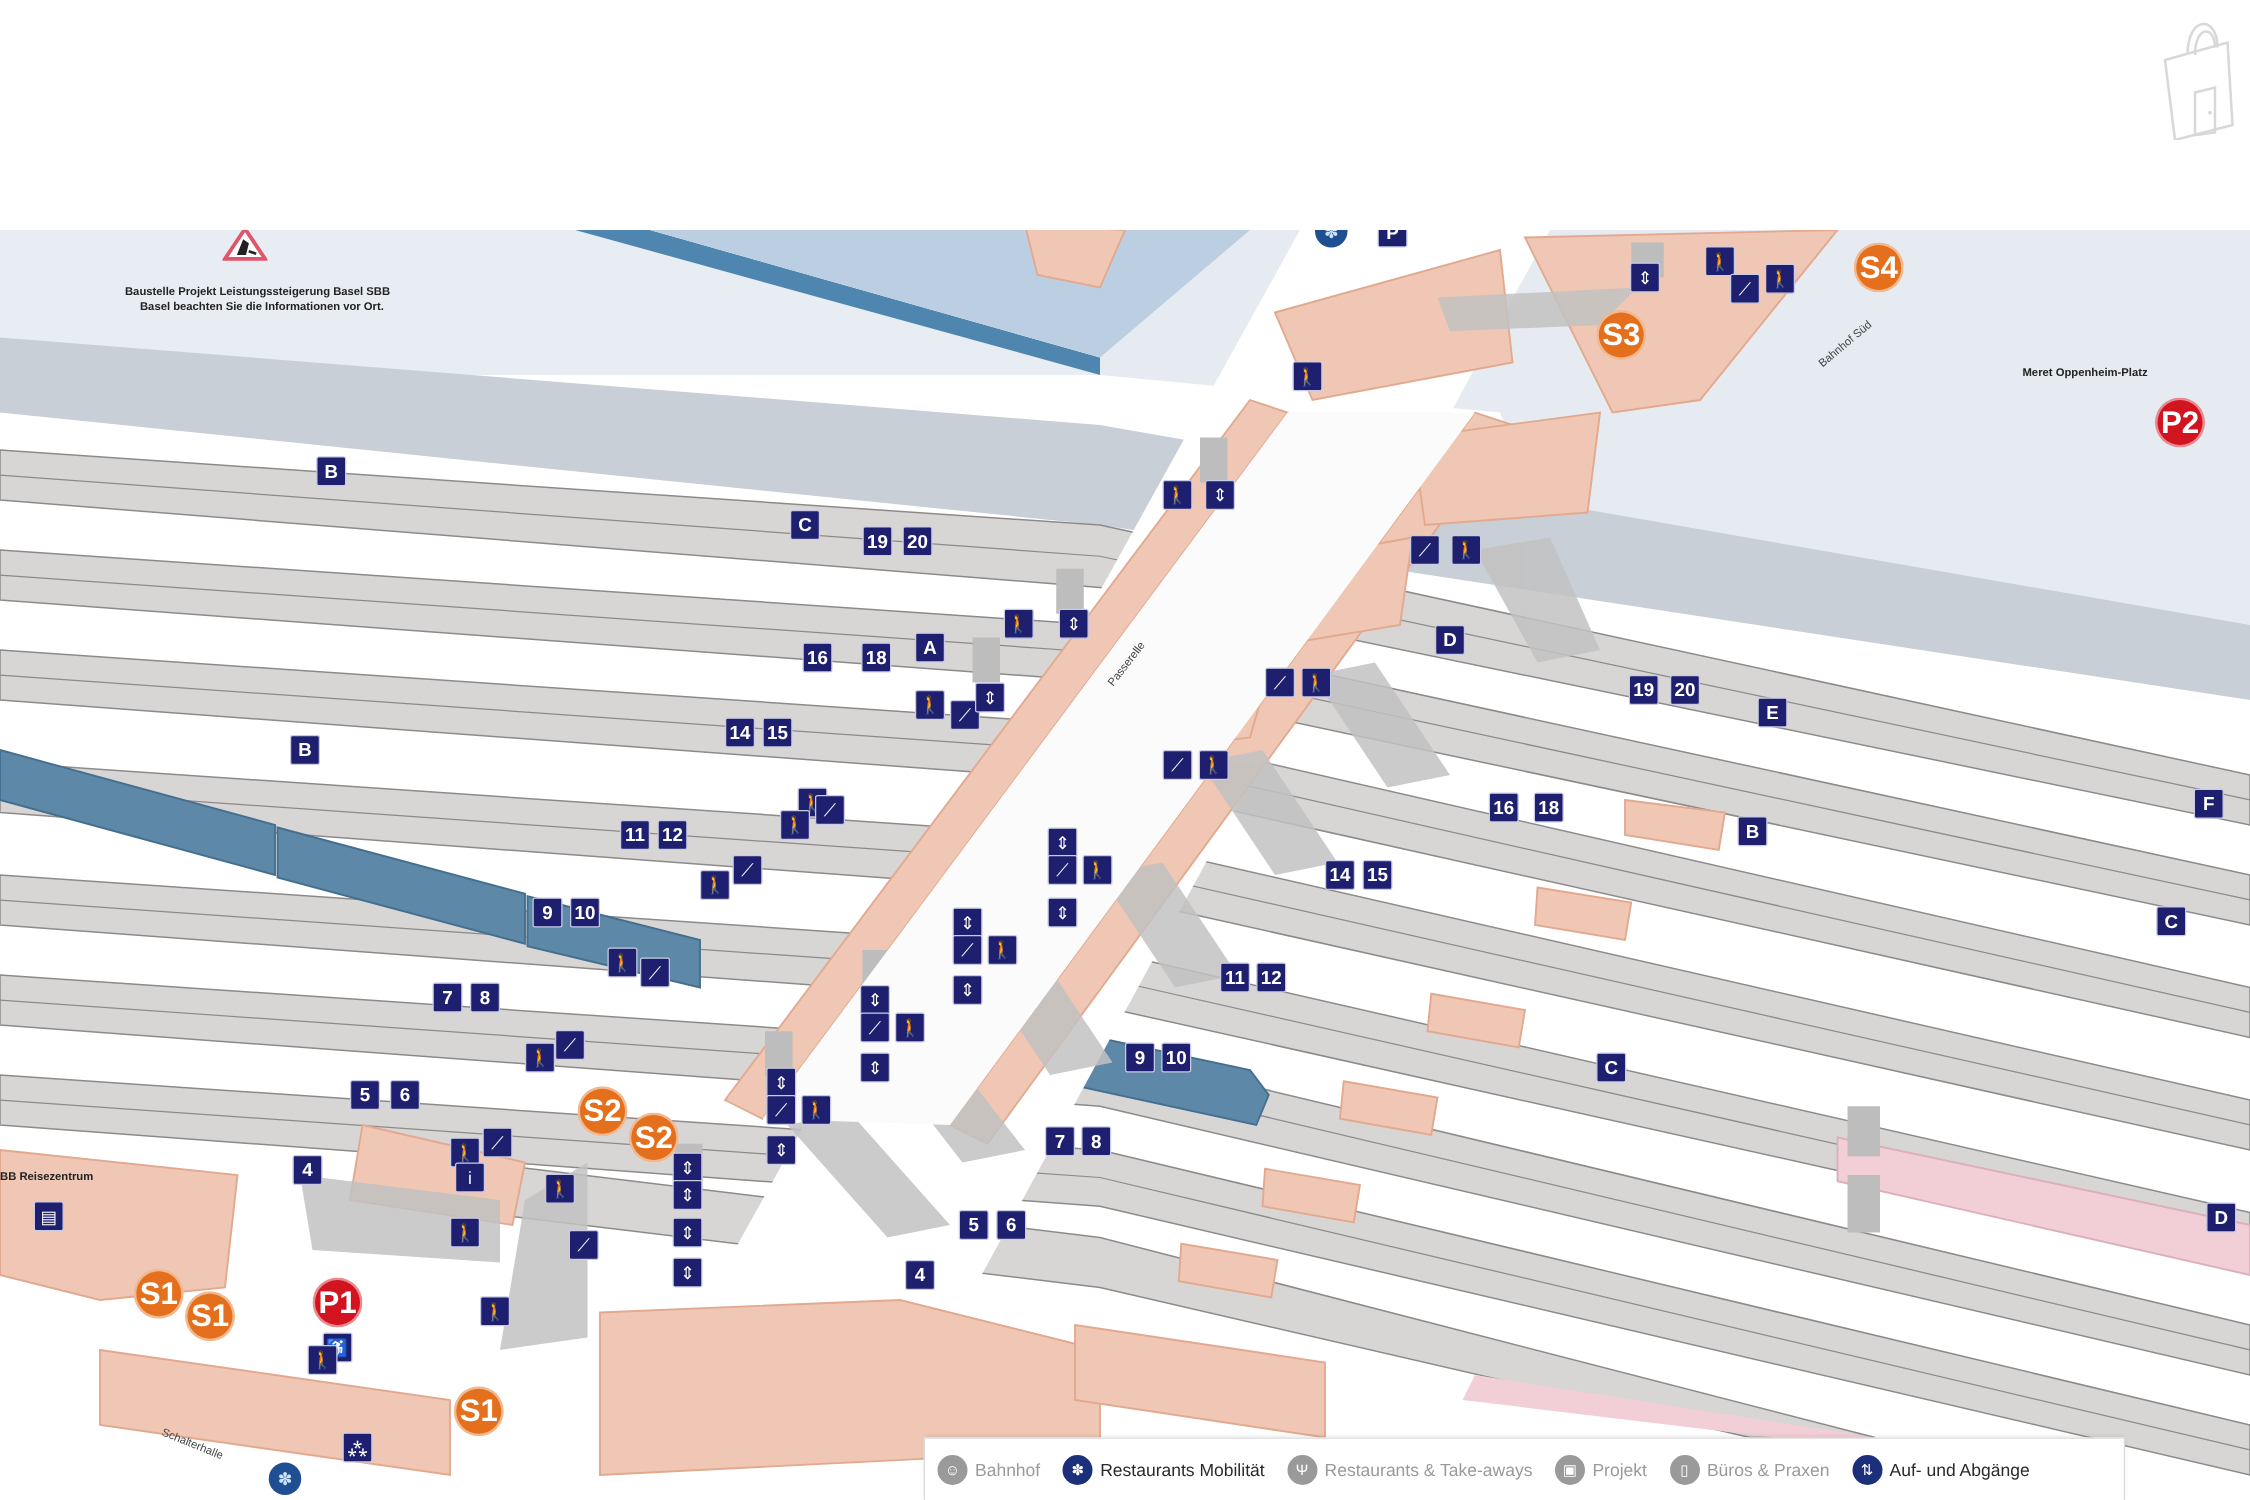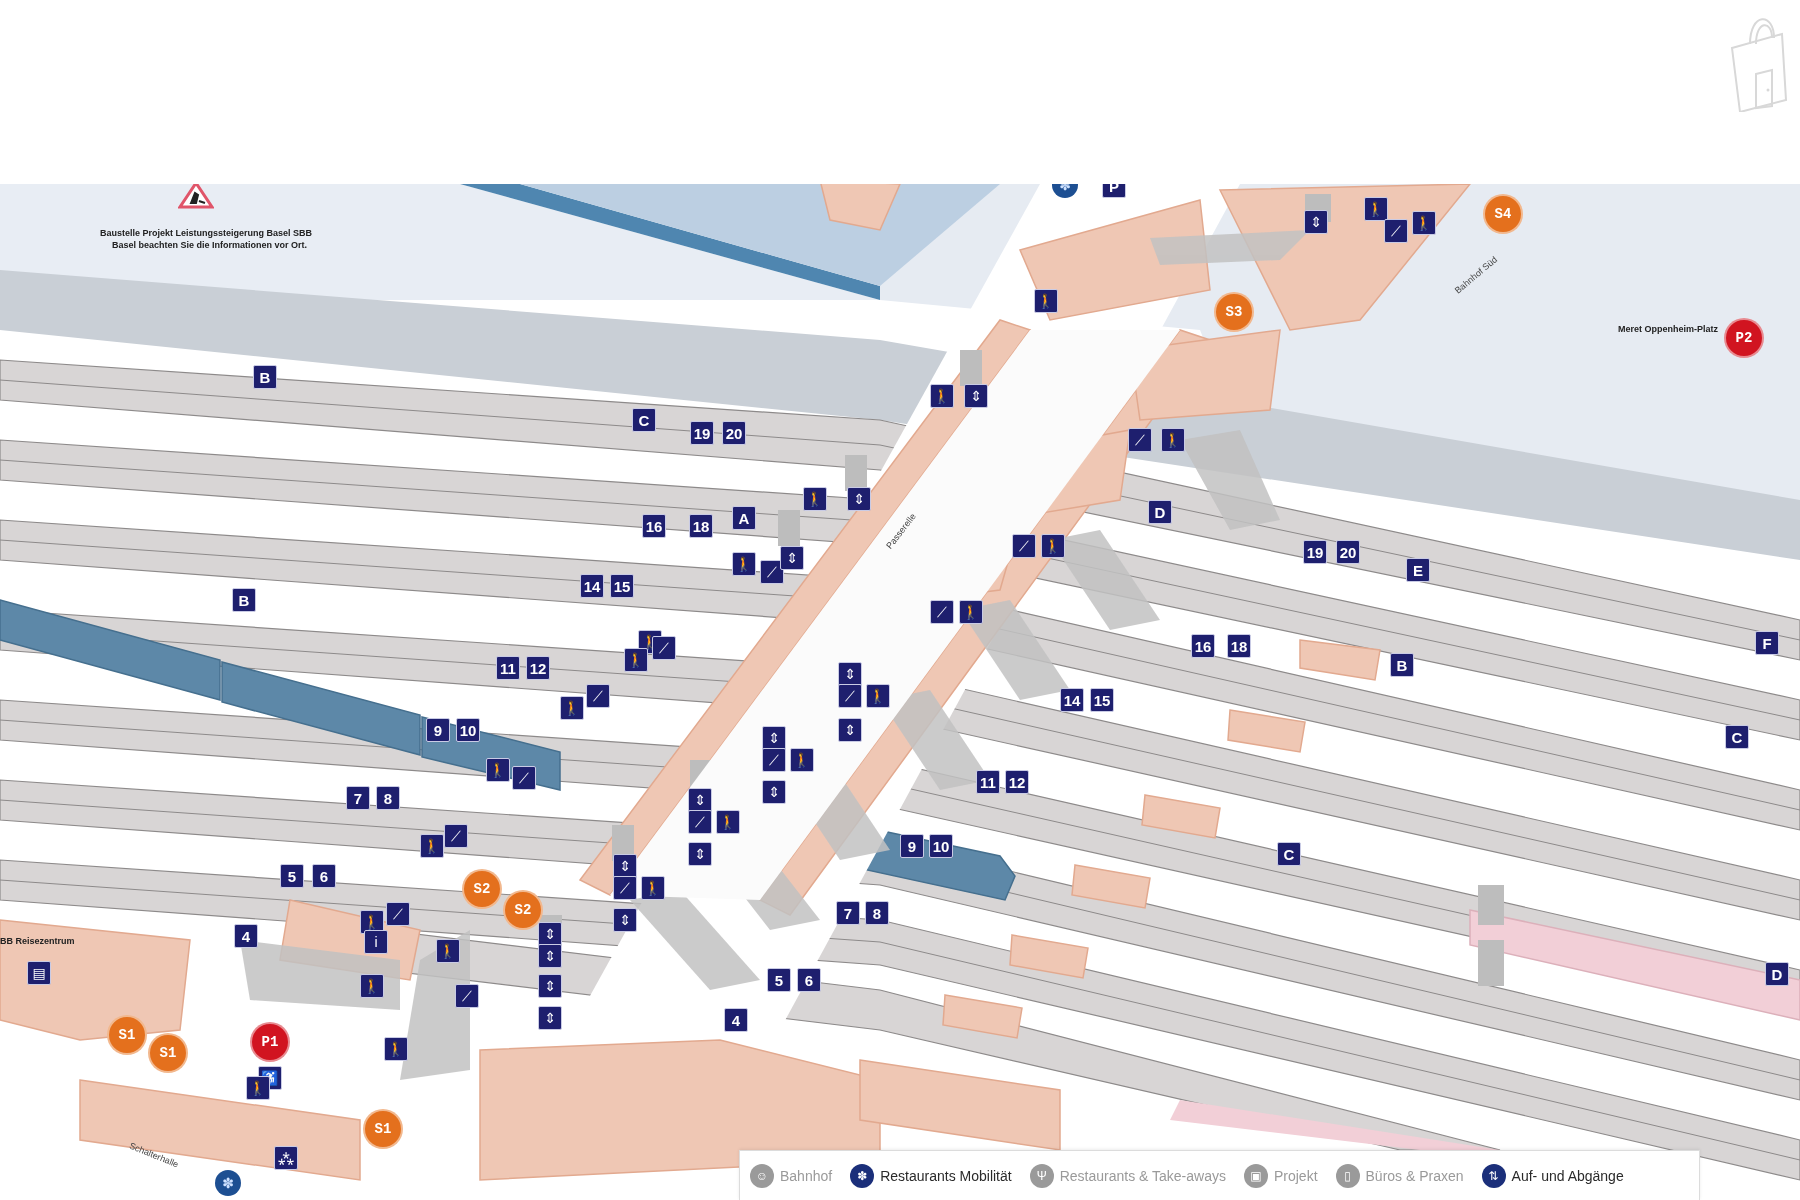--- a/index.html
+++ b/index.html
@@ -5,21 +5,21 @@
   * { box-sizing: border-box; margin: 0; padding: 0; }
   html, body { width: 1800px; height: 1200px; overflow: hidden; background: #ffffff; font-family: "Liberation Sans", sans-serif; }
   .page { position: relative; width: 1800px; height: 1200px; background: #fff; }
   .topbar { position: absolute; left: 0; top: 0; width: 1800px; height: 184px; background: #ffffff; }
   .shop-logo { position: absolute; left: 1728px; top: 8px; width: 64px; height: 104px; }
   .map { position: absolute; left: 0; top: 184px; width: 1800px; height: 1016px; overflow: hidden; background: #ffffff; }
   .map svg.base { position: absolute; left: 0; top: 0; }
   .marker { position: absolute; display: flex; align-items: center; justify-content: center; }
   .sq { width: 24px; height: 24px; background: #1e1f6e; color: #fff; font-weight: bold; font-size: 15px; border: 1px solid #c9cbe5; border-radius: 2px; line-height: 1; }
   .ico { width: 24px; height: 24px; background: #1e1f6e; color: #fff; font-size: 14px; border: 1px solid #c9cbe5; border-radius: 2px; line-height: 1; }
-  .circ { width: 40px; height: 40px; border-radius: 50%; color: #fff; font-weight: bold; font-size: 14px; border: 2px solid rgba(255,255,255,0.5); font-family: Liberation Mono, monospace; }
+  .circ { width: 40px; height: 40px; border-radius: 50%; color: #fff; font-weight: bold; font-size: 25px; border: 2px solid rgba(255,255,255,0.5); }
   .circ.s { background: #e4701d; }
   .circ.p { background: #d11420; }
   .blue-dot { width: 26px; height: 26px; border-radius: 50%; background: #1d4f92; color: #cfe2ff; font-size: 14px; }
   .label { position: absolute; font-size: 9px; font-weight: bold; color: #222; white-space: nowrap; }
   .label.rot { font-weight: normal; color: #444; }
   .warn { position: absolute; }
   .legend { position: absolute; left: 739px; top: 1150px; width: 961px; height: 50px; background: #ffffff; border: 1px solid #dcdcdc; border-bottom: none; display: flex; align-items: center; padding-left: 10px; gap: 18px; box-shadow: 0 -1px 3px rgba(0,0,0,0.08); }
   .legend-item { display: flex; align-items: center; gap: 6px; font-size: 14px; color: #9a9a9a; cursor: pointer; white-space: nowrap; }
   .legend-item.active { color: #2a2a2a; }
   .legend-dot { width: 24px; height: 24px; border-radius: 50%; background: #9a9a9a; color: #fff; font-size: 12px; display: flex; align-items: center; justify-content: center; }
@@ -136,32 +136,32 @@
       <polygon points="610,895 1030,330 1180,330 760,900" fill="#fbfbfb"></polygon>
     </svg>
 
     <svg class="warn" style="left:178px;top:-3px;" width="36" height="28" viewBox="0 0 36 28">
       <polygon points="18,2 34,26 2,26" fill="#fff" stroke="#e0556a" stroke-width="3"></polygon>
       <path d="M13,22 L17,12 L20,14 L18,22 Z M21,20 L27,22" stroke="#222" stroke-width="2" fill="#222"></path>
     </svg>
     <div class="label" style="left:100px;top:44px;">Baustelle Projekt Leistungssteigerung Basel SBB</div>
     <div class="label" style="left:112px;top:56px;">Basel beachten Sie die Informationen vor Ort.</div>
 
-    <div class="label" style="left:1618px;top:109px;margin-top:31px;">Meret Oppenheim-Platz</div>
+    <div class="label" style="left:1618px;top:109px;">Meret Oppenheim-Platz</div>
     <div class="label" style="left:-6px;top:752px;">SBB Reisezentrum</div>
     <div class="label rot" style="left:880px;top:342px;transform:rotate(-52deg);">Passerelle</div>
     <div class="label rot" style="left:1450px;top:86px;transform:rotate(-40deg);">Bahnhof Süd</div>
     <div class="label rot" style="left:128px;top:966px;transform:rotate(22deg);">Schalterhalle</div>
 
     <div class="marker circ s" style="left:107px;top:831px;">S1</div>
     <div class="marker circ s" style="left:148px;top:849px;">S1</div>
     <div class="marker circ s" style="left:363px;top:925px;">S1</div>
     <div class="marker circ s" style="left:462px;top:685px;">S2</div>
     <div class="marker circ s" style="left:503px;top:706px;">S2</div>
-    <div class="marker circ s" style="left:1214px;top:64px;margin-top:44px;">S3</div>
+    <div class="marker circ s" style="left:1277px;top:64px;">S3</div>
     <div class="marker circ s" style="left:1483px;top:10px;">S4</div>
     <div class="marker circ p" style="left:250px;top:838px;">P1</div>
     <div class="marker circ p" style="left:1724px;top:134px;">P2</div>
 
     <div class="marker sq" style="left:234px;top:740px;">4</div>
     <div class="marker sq" style="left:724px;top:824px;">4</div>
     <div class="marker sq" style="left:280px;top:680px;">5</div>
     <div class="marker sq" style="left:312px;top:680px;">6</div>
     <div class="marker sq" style="left:767px;top:784px;">5</div>
     <div class="marker sq" style="left:797px;top:784px;">6</div>

